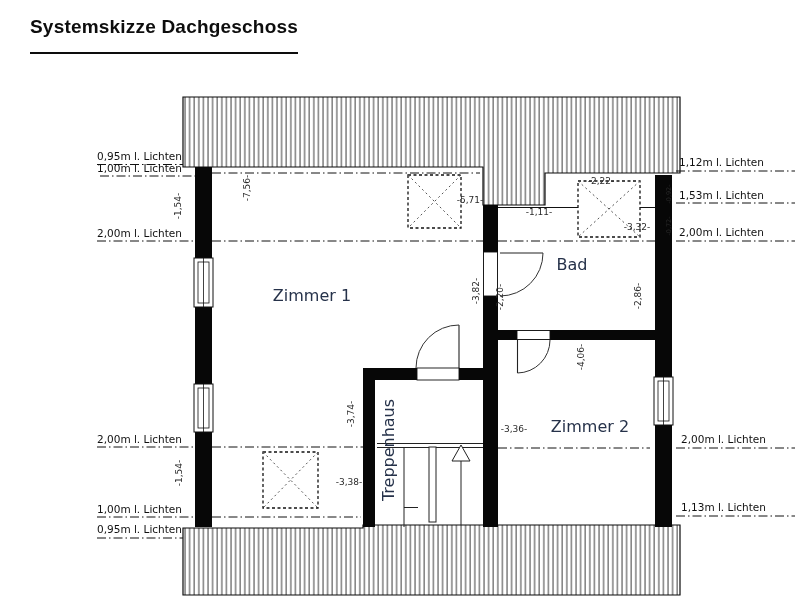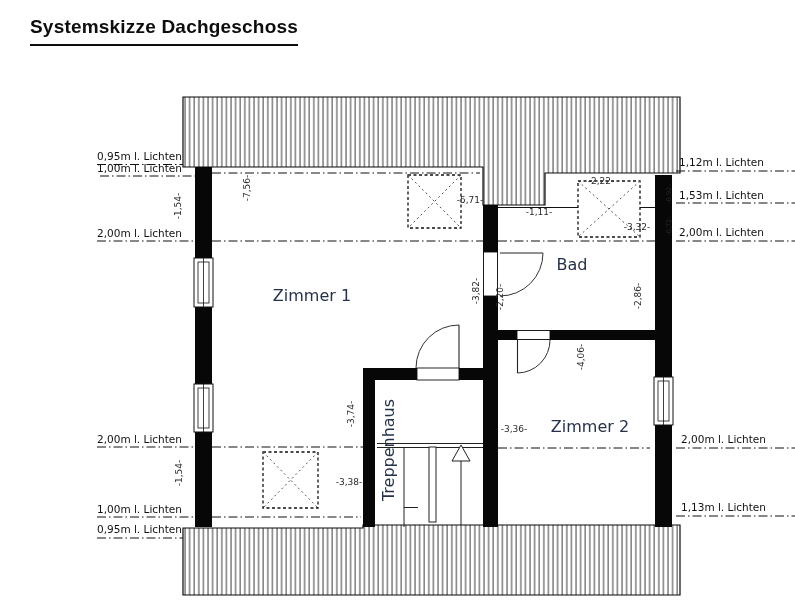--- a/index.html
+++ b/index.html
@@ -6,21 +6,21 @@
   .page{
     position:relative;
     width:795px;height:605px;
     background:#ffffff;
     font-family:"Liberation Sans", sans-serif;
     overflow:hidden;
   }
   .title{
     position:absolute;left:30px;top:16px;
     font-size:19px;font-weight:bold;color:#0d0d0d;
-    border-bottom:2px solid #0d0d0d;padding-bottom:6px;
+    border-bottom:2px solid #0d0d0d;padding-bottom:14px;
     letter-spacing:0.2px;
   }
   svg{position:absolute;left:0;top:0;}
   svg text{font-family:"DejaVu Sans","Liberation Sans",sans-serif;}
   .side-label{font-size:10.5px;fill:#111;}
   .dim{font-size:9px;fill:#2a2a2a;}
   .dim-tiny{font-size:6.5px;fill:#2a2a2a;}
   .room-label{font-size:16px;fill:#26324a;}
 </style>
 </head>

